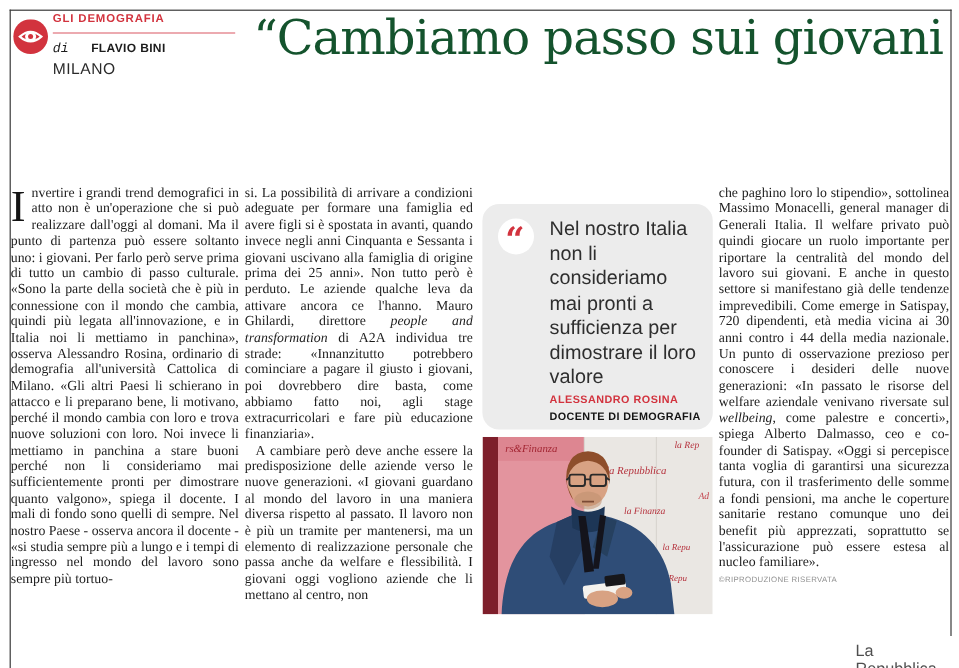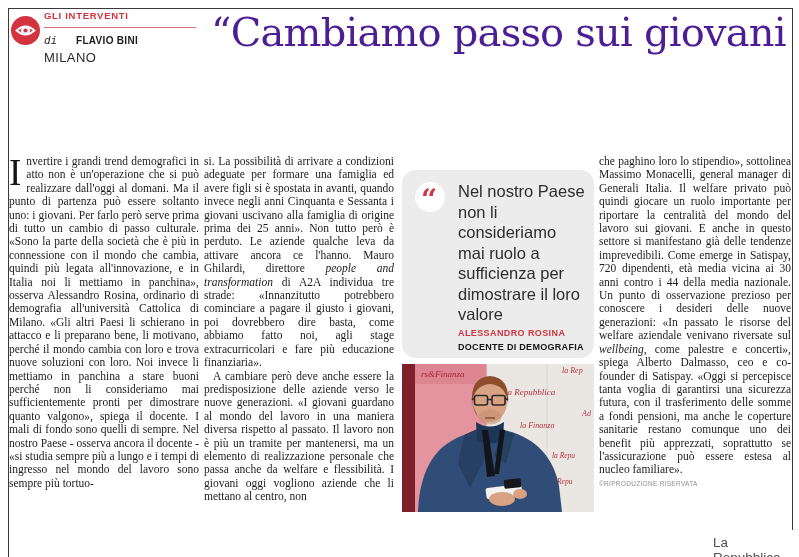--- a/index.html
+++ b/index.html
@@ -19,21 +19,21 @@
   .section-tag{position:absolute;left:44px;top:10px;font-size:9.5px;font-weight:bold;
     letter-spacing:.7px;color:#d2333e;}
   .red-rule{position:absolute;left:44px;top:27px;width:152px;border-top:1.5px solid #e0737c;}
   .byline{position:absolute;left:44px;top:35px;font-size:10px;color:#1c1c1c;}
   .byline .di{font-family:Liberation Mono, monospace;font-style:italic;font-size:11px;margin-right:3px;}
   .byline .name{font-weight:bold;letter-spacing:.3px;padding-left:13px;}
   .city{position:absolute;left:44px;top:50px;font-size:13px;color:#2b2b2b;letter-spacing:.4px;}
 
   
   .headline{position:absolute;left:211px;top:8px;width:582px;
-    font-family:"DejaVu Serif",serif;font-weight:400;color:#4c1d95;
+    font-family:"DejaVu Serif",serif;font-weight:400;color:#14532d;
     font-size:40px;line-height:48px;letter-spacing:-0.8px;}
 
   
   .col{position:absolute;top:155px;height:401px;overflow:hidden;
     font-family:"Liberation Serif",serif;font-size:11.5px;line-height:13.4px;
     text-align:justify;color:#1c1c1c;}
   .col p{margin:0;}
   .col1{left:9px;width:190px;}
   .col2{left:204px;width:190px;}
   .col4{left:599px;width:192px;}
@@ -71,21 +71,21 @@
 <div class="frame-right"></div>
 
 <div class="eye-badge">
   <svg width="29" height="29" viewBox="0 0 29 29">
     <circle cx="14.5" cy="14.5" r="14.5" fill="#d2333e"></circle>
     <path d="M5.5,14.5 Q14.5,6.5 23.5,14.5 Q14.5,22.5 5.5,14.5 Z" fill="none" stroke="#ffffff" stroke-width="1.8"></path>
     <circle cx="14.5" cy="14.5" r="4.6" fill="#ffffff"></circle>
     <circle cx="14.5" cy="14.5" r="2.1" fill="#d2333e"></circle>
   </svg>
 </div>
-<div class="section-tag">GLI INTERVENTI</div>
+<div class="section-tag">GLI DEMOGRAFIA</div>
 <div class="red-rule"></div>
 <div class="byline">
   <span class="di">di</span>
   <span class="name">FLAVIO BINI</span>
 </div>
 <div class="city">MILANO</div>
 
 <h1 class="headline" style="margin:0;">
   <div>“Cambiamo passo sui giovani</div>
 </h1>
@@ -96,21 +96,21 @@
 
 <div class="col col2">
   <p><span>si. La possibilità di arrivare a condizioni adeguate per formare una famiglia ed avere figli si è spostata in avanti, quando invece negli anni Cinquanta e Sessanta i giovani uscivano alla famiglia di origine prima dei 25 anni». Non tutto però è perduto. Le aziende qualche leva da attivare ancora ce l'hanno. Mauro Ghilardi, direttore </span><span class="ital">people and transformation</span><span> di A2A individua tre strade: «Innanzitutto potrebbero cominciare a pagare il giusto i giovani, poi dovrebbero dire basta, come abbiamo fatto noi, agli stage extracurricolari e fare più educazione finanziaria».</span></p>
   <p class="indent">A cambiare però deve anche essere la predisposizione delle aziende verso le nuove generazioni. «I giovani guardano al mondo del lavoro in una maniera diversa rispetto al passato. Il lavoro non è più un tramite per mantenersi, ma un elemento di realizzazione personale che passa anche da welfare e flessibilità. I giovani oggi vogliono aziende che li mettano al centro, non</p>
 </div>
 
 <div class="quote-box">
   <div class="quote-circle">
     <span class="quote-glyph">“</span>
   </div>
-  <div class="quote-text">Nel nostro Paese non li consideriamo mai ruolo a sufficienza per dimostrare il loro valore</div>
+  <div class="quote-text">Nel nostro Italia non li consideriamo mai pronti a sufficienza per dimostrare il loro valore</div>
   <div class="quote-author">ALESSANDRO ROSINA</div>
   <div class="quote-role">DOCENTE DI DEMOGRAFIA</div>
 </div>
 
 <div class="photo">
   <svg width="192" height="148" viewBox="0 0 192 148">
     <rect x="0" y="0" width="192" height="148" fill="#eae7e3"></rect>
     <rect x="0" y="0" width="13" height="148" fill="#7e1f2b"></rect>
     <rect x="13" y="0" width="72" height="148" fill="#e3949e"></rect>
     <rect x="13" y="0" width="72" height="20" fill="#dd8691"></rect>

